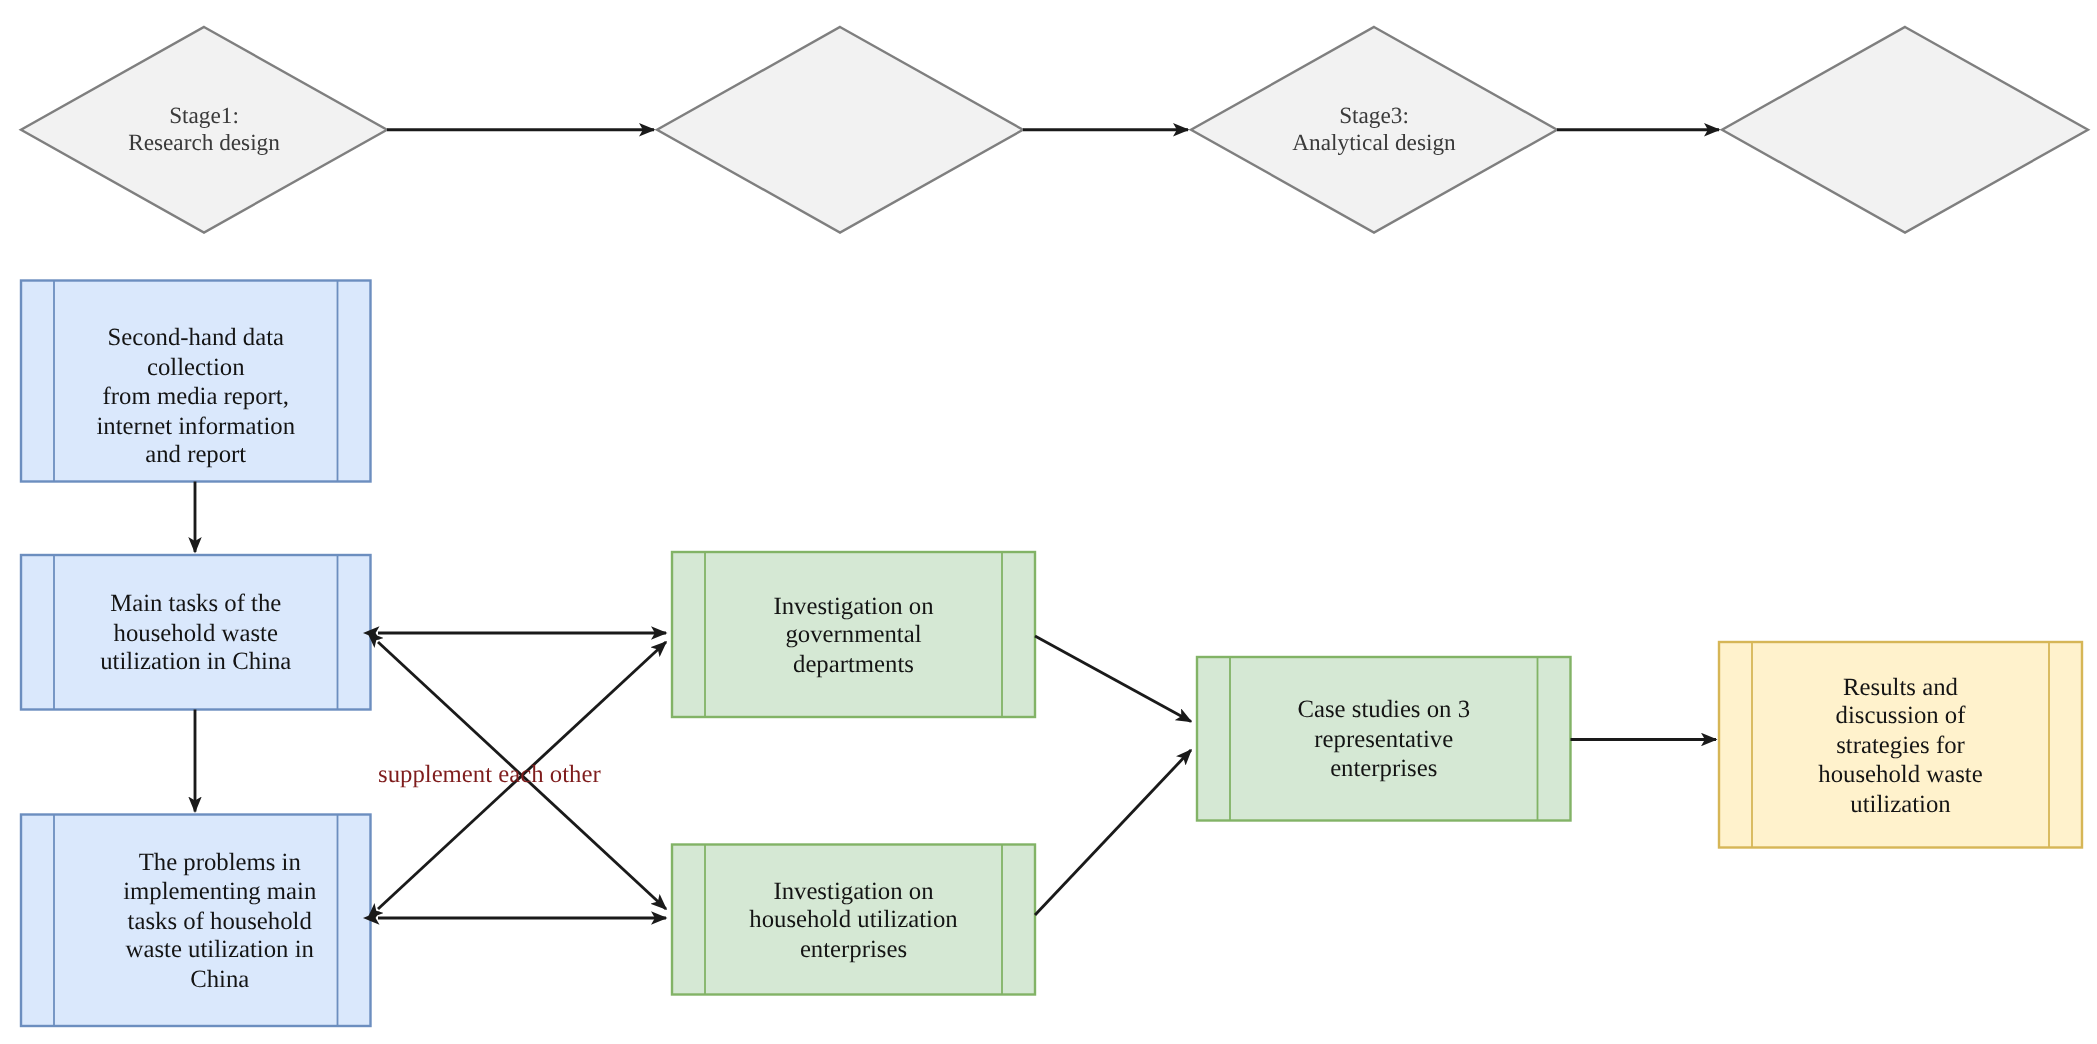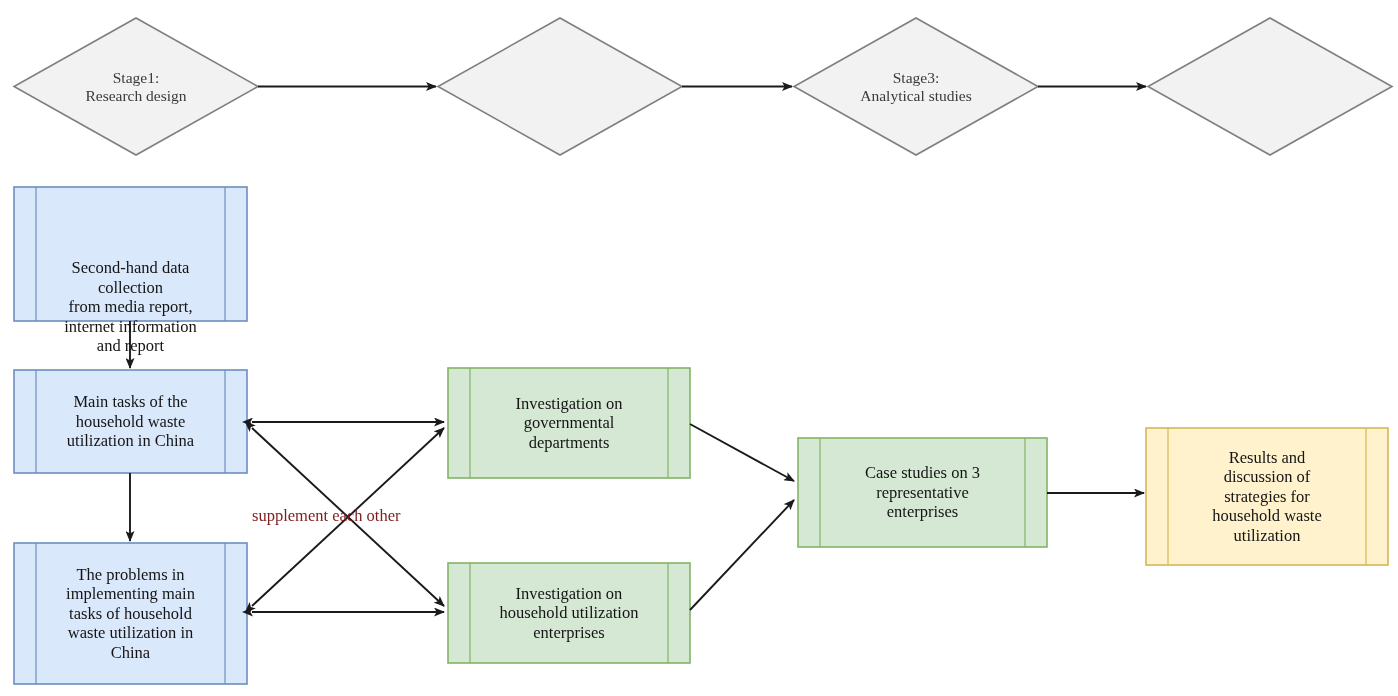--- a/index.html
+++ b/index.html
@@ -151,31 +151,31 @@
 
       <line x1="690" y1="610" x2="794" y2="500" stroke="#1a1a1a" stroke-width="1.9" marker-end="url(#arrowhead)"></line>
 
       <line x1="1047" y1="493" x2="1144" y2="493" stroke="#1a1a1a" stroke-width="1.9" marker-end="url(#arrowhead)"></line>
     </g>
   </svg>
 
   <div class="node-label stage-label" style="left:56px; top:52px; width:160px; height:70px;">Stage1:
 Research design</div>
   <div class="node-label stage-label" style="left:836px; top:52px; width:160px; height:70px;">Stage3:
-Analytical studies</div>
+Analytical design</div>
 
-  <div class="node-label box-label" style="left:38px; top:187px; width:185px; height:154px;margin-top:43px;">Second-hand data
+  <div class="node-label box-label" style="left:38px; top:187px; width:185px; height:154px;">Second-hand data
 collection
 from media report,
 internet information
 and report</div>
   <div class="node-label box-label" style="left:38px; top:370px; width:185px; height:103px;">Main tasks of the
 household waste
 utilization in China</div>
-  <div class="node-label box-label" style="left:38px; top:543px; width:185px; height:141px;">The problems in
+  <div class="node-label box-label" style="left:38px; top:543px; width:185px; height:141px;padding-left:16px;">The problems in
 implementing main
 tasks of household
 waste utilization in
 China</div>
 
   <div class="node-label box-label" style="left:472px; top:368px; width:194px; height:110px;">Investigation on
 governmental
 departments</div>
   <div class="node-label box-label" style="left:472px; top:563px; width:194px; height:100px;">Investigation on
 household utilization

